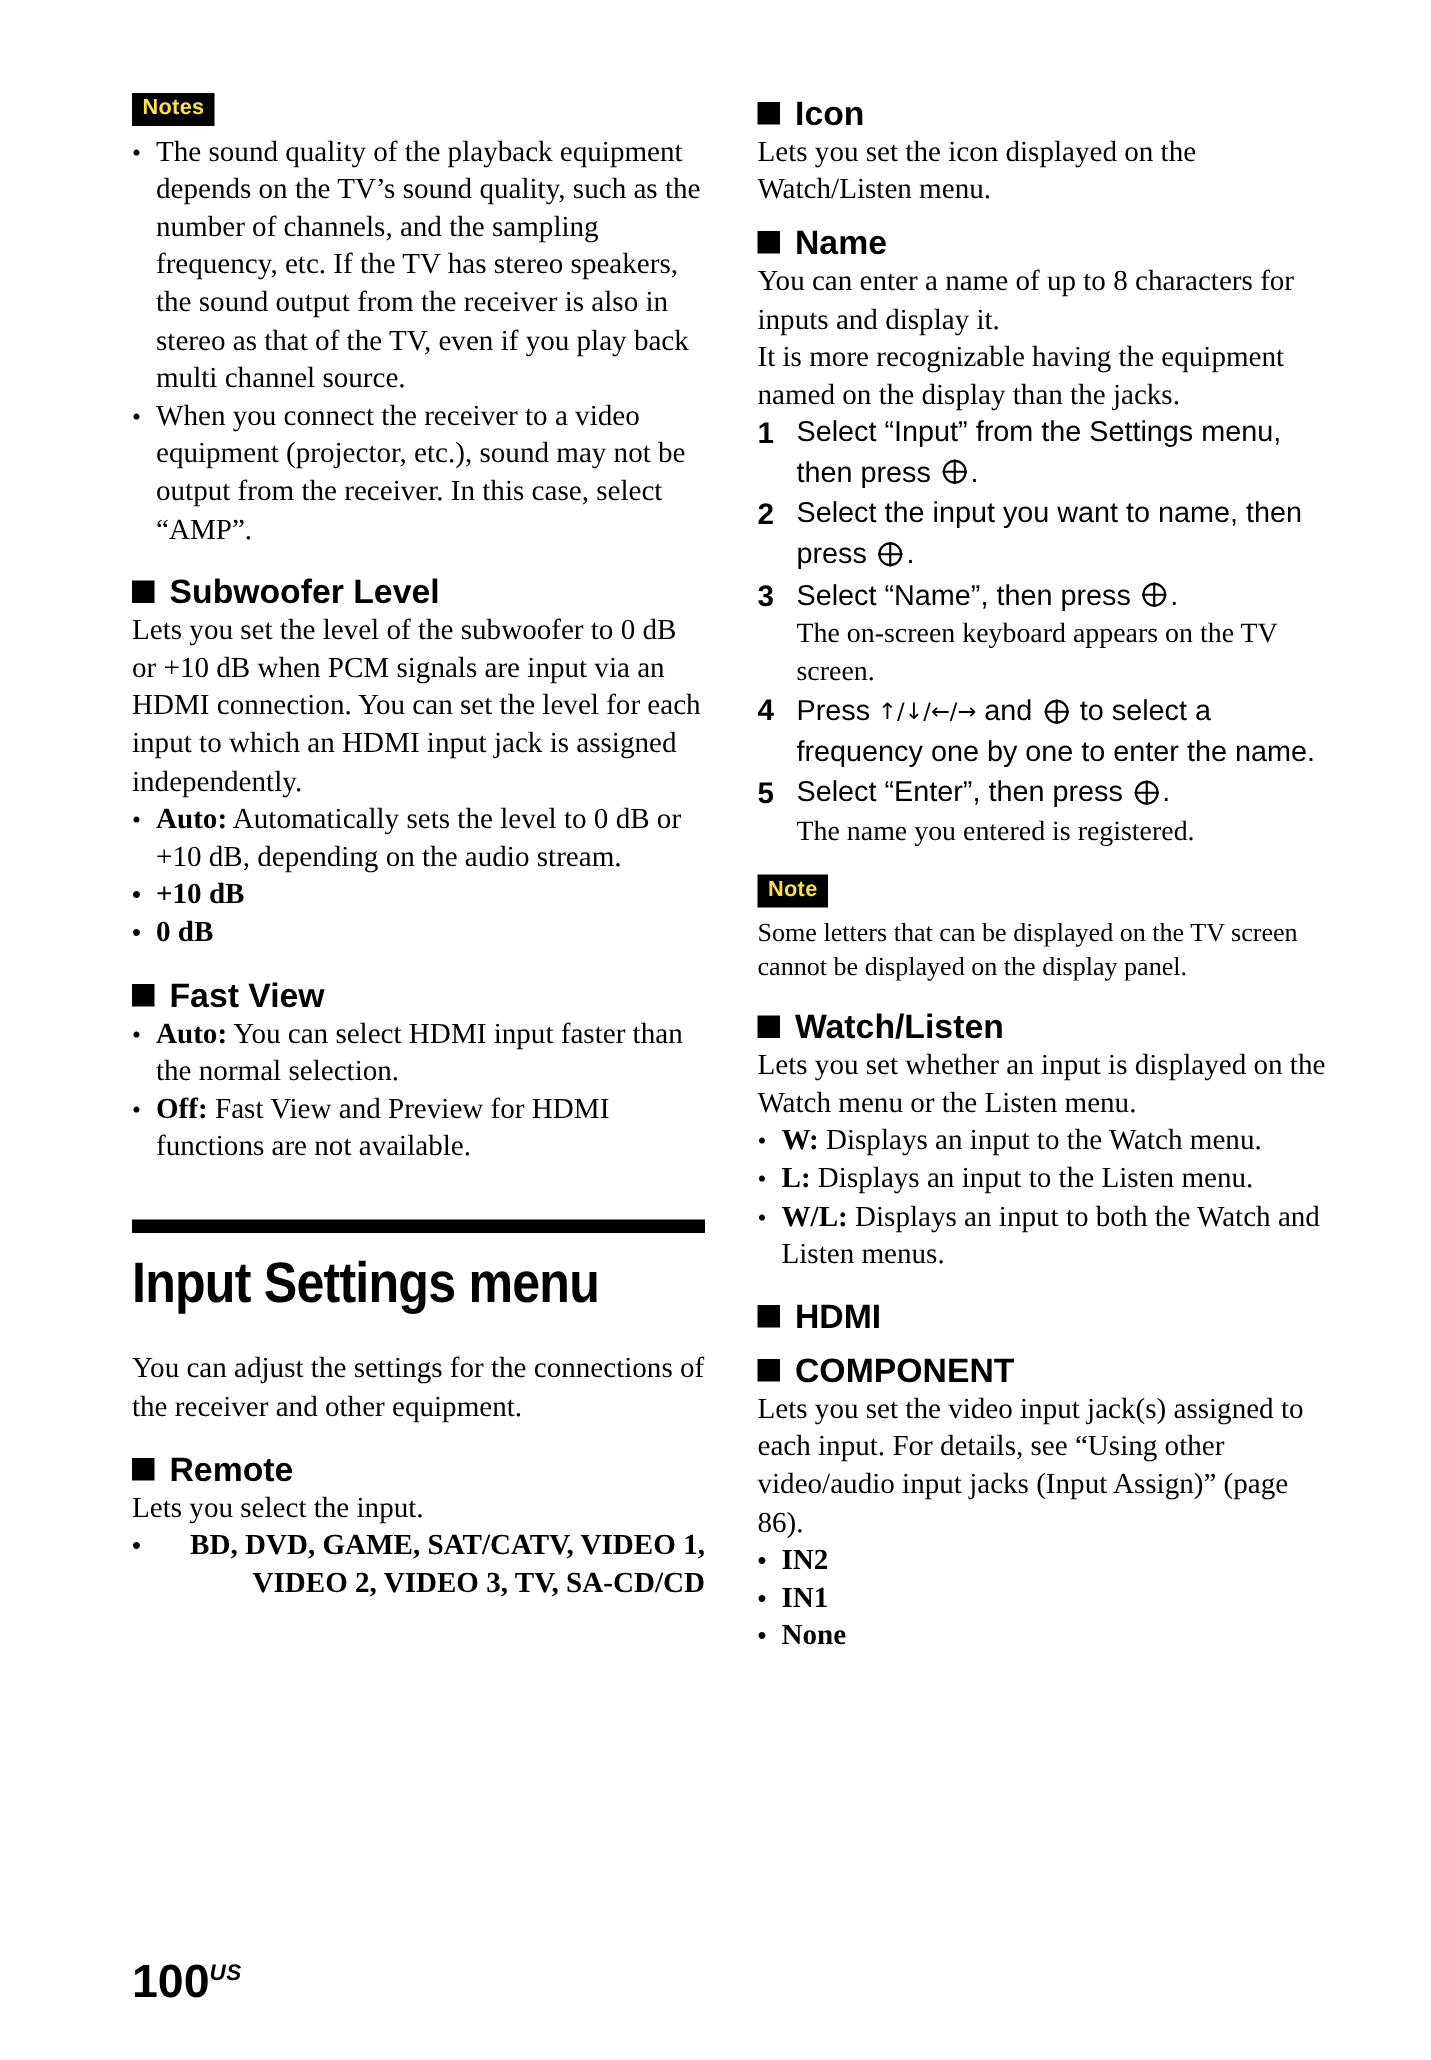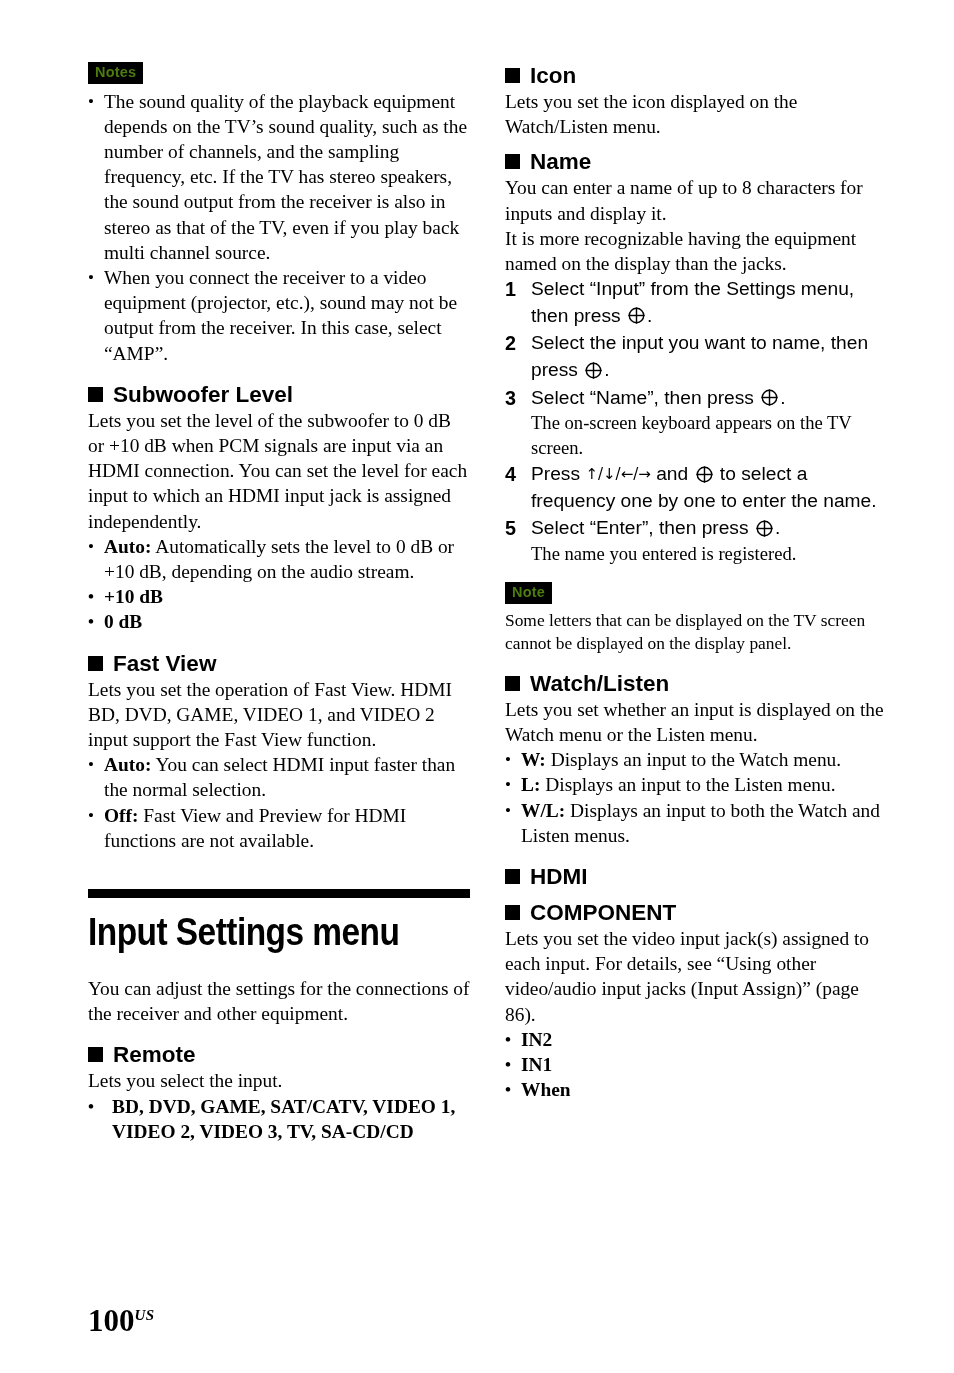--- a/index.html
+++ b/index.html
@@ -29,21 +29,21 @@
     top: 62px;
     width: 382px;
   }
   .col-left  { left: 88px; }
   .col-right { left: 505px; }
 
   
   .labelbox {
     display: inline-block;
     background: #000000;
-    color: #4d7c0f;
+    color: #fde047;
     font-family: "Liberation Sans", sans-serif;
     font-weight: bold;
     font-size: 14.5px;
     line-height: 1.0;
     padding: 3px 7px 4px 7px;
     letter-spacing: 0.2px;
   }
   .labelbox-wrap { margin: 0 0 5px 0; }
 
   
@@ -72,21 +72,21 @@
     font-size: 19.4px;
     line-height: 25.2px;
   }
   ul.blist > li::before {
     content: "\2022";
     position: absolute;
     left: 0px;
     top: 0px;
     font-size: 17px;
   }
-  ul.blist > li.wide { padding-left: 24px; }
+  ul.blist > li.wide { padding-left: 24px; text-align: right; }
   ul.blist > li b { font-weight: bold; }
   li.allbold { font-weight: bold; }
 
   
   .sqhead {
     font-family: "Liberation Sans", sans-serif;
     font-weight: bold;
     font-size: 22.5px;
     line-height: 27px;
     margin: 0;
@@ -167,21 +167,21 @@
     font-size: 15px;
     letter-spacing: 0px;
     vertical-align: 1px;
   }
 
   
   .pagenum {
     position: absolute;
     left: 88px;
     top: 1300px;
-    font-family: Liberation Serif, serif;
+    font-family: Liberation Sans, sans-serif;
     font-weight: bold;
     font-size: 31px;
     line-height: 31px;
     white-space: nowrap;
   }
   .pagenum .sup {
     font-size: 15px;
     font-style: italic;
     font-weight: bold;
     vertical-align: super;
@@ -221,21 +221,20 @@
       <li class="allbold"><span>+10 dB</span></li>
       <li class="allbold"><span>0 dB</span></li>
     </ul>
 
     <div class="gap-md"></div>
 
     <div class="sqhead">
       <span class="sq"></span>
       <span>Fast View</span>
     </div>
-    <p class="body">Lets you set the operation of Fast View. HDMI BD, DVD, GAME, VIDEO 1, and VIDEO 2 input support the Fast View function.</p>
     <ul class="blist">
       <li><b>Auto:</b><span> You can select HDMI input faster than the normal selection.</span></li>
       <li><b>Off:</b><span> Fast View and Preview for HDMI functions are not available.</span></li>
     </ul>
 
     <div class="gap-xl"></div>
 
     <div class="rule-thick"></div>
     <div class="chapter">Input Settings menu</div>
 
@@ -343,21 +342,21 @@
     <div class="gap-sm"></div>
 
     <div class="sqhead">
       <span class="sq"></span>
       <span>COMPONENT</span>
     </div>
     <p class="body">Lets you set the video input jack(s) assigned to each input. For details, see “Using other video/audio input jacks (Input Assign)” (page 86).</p>
     <ul class="blist">
       <li class="allbold">IN2</li>
       <li class="allbold">IN1</li>
-      <li class="allbold">When</li>
+      <li class="allbold">None</li>
     </ul>
 
   </div>
 
   <div class="pagenum">
     <span>100</span><span class="sup">US</span>
   </div>
 
 </div>
 

